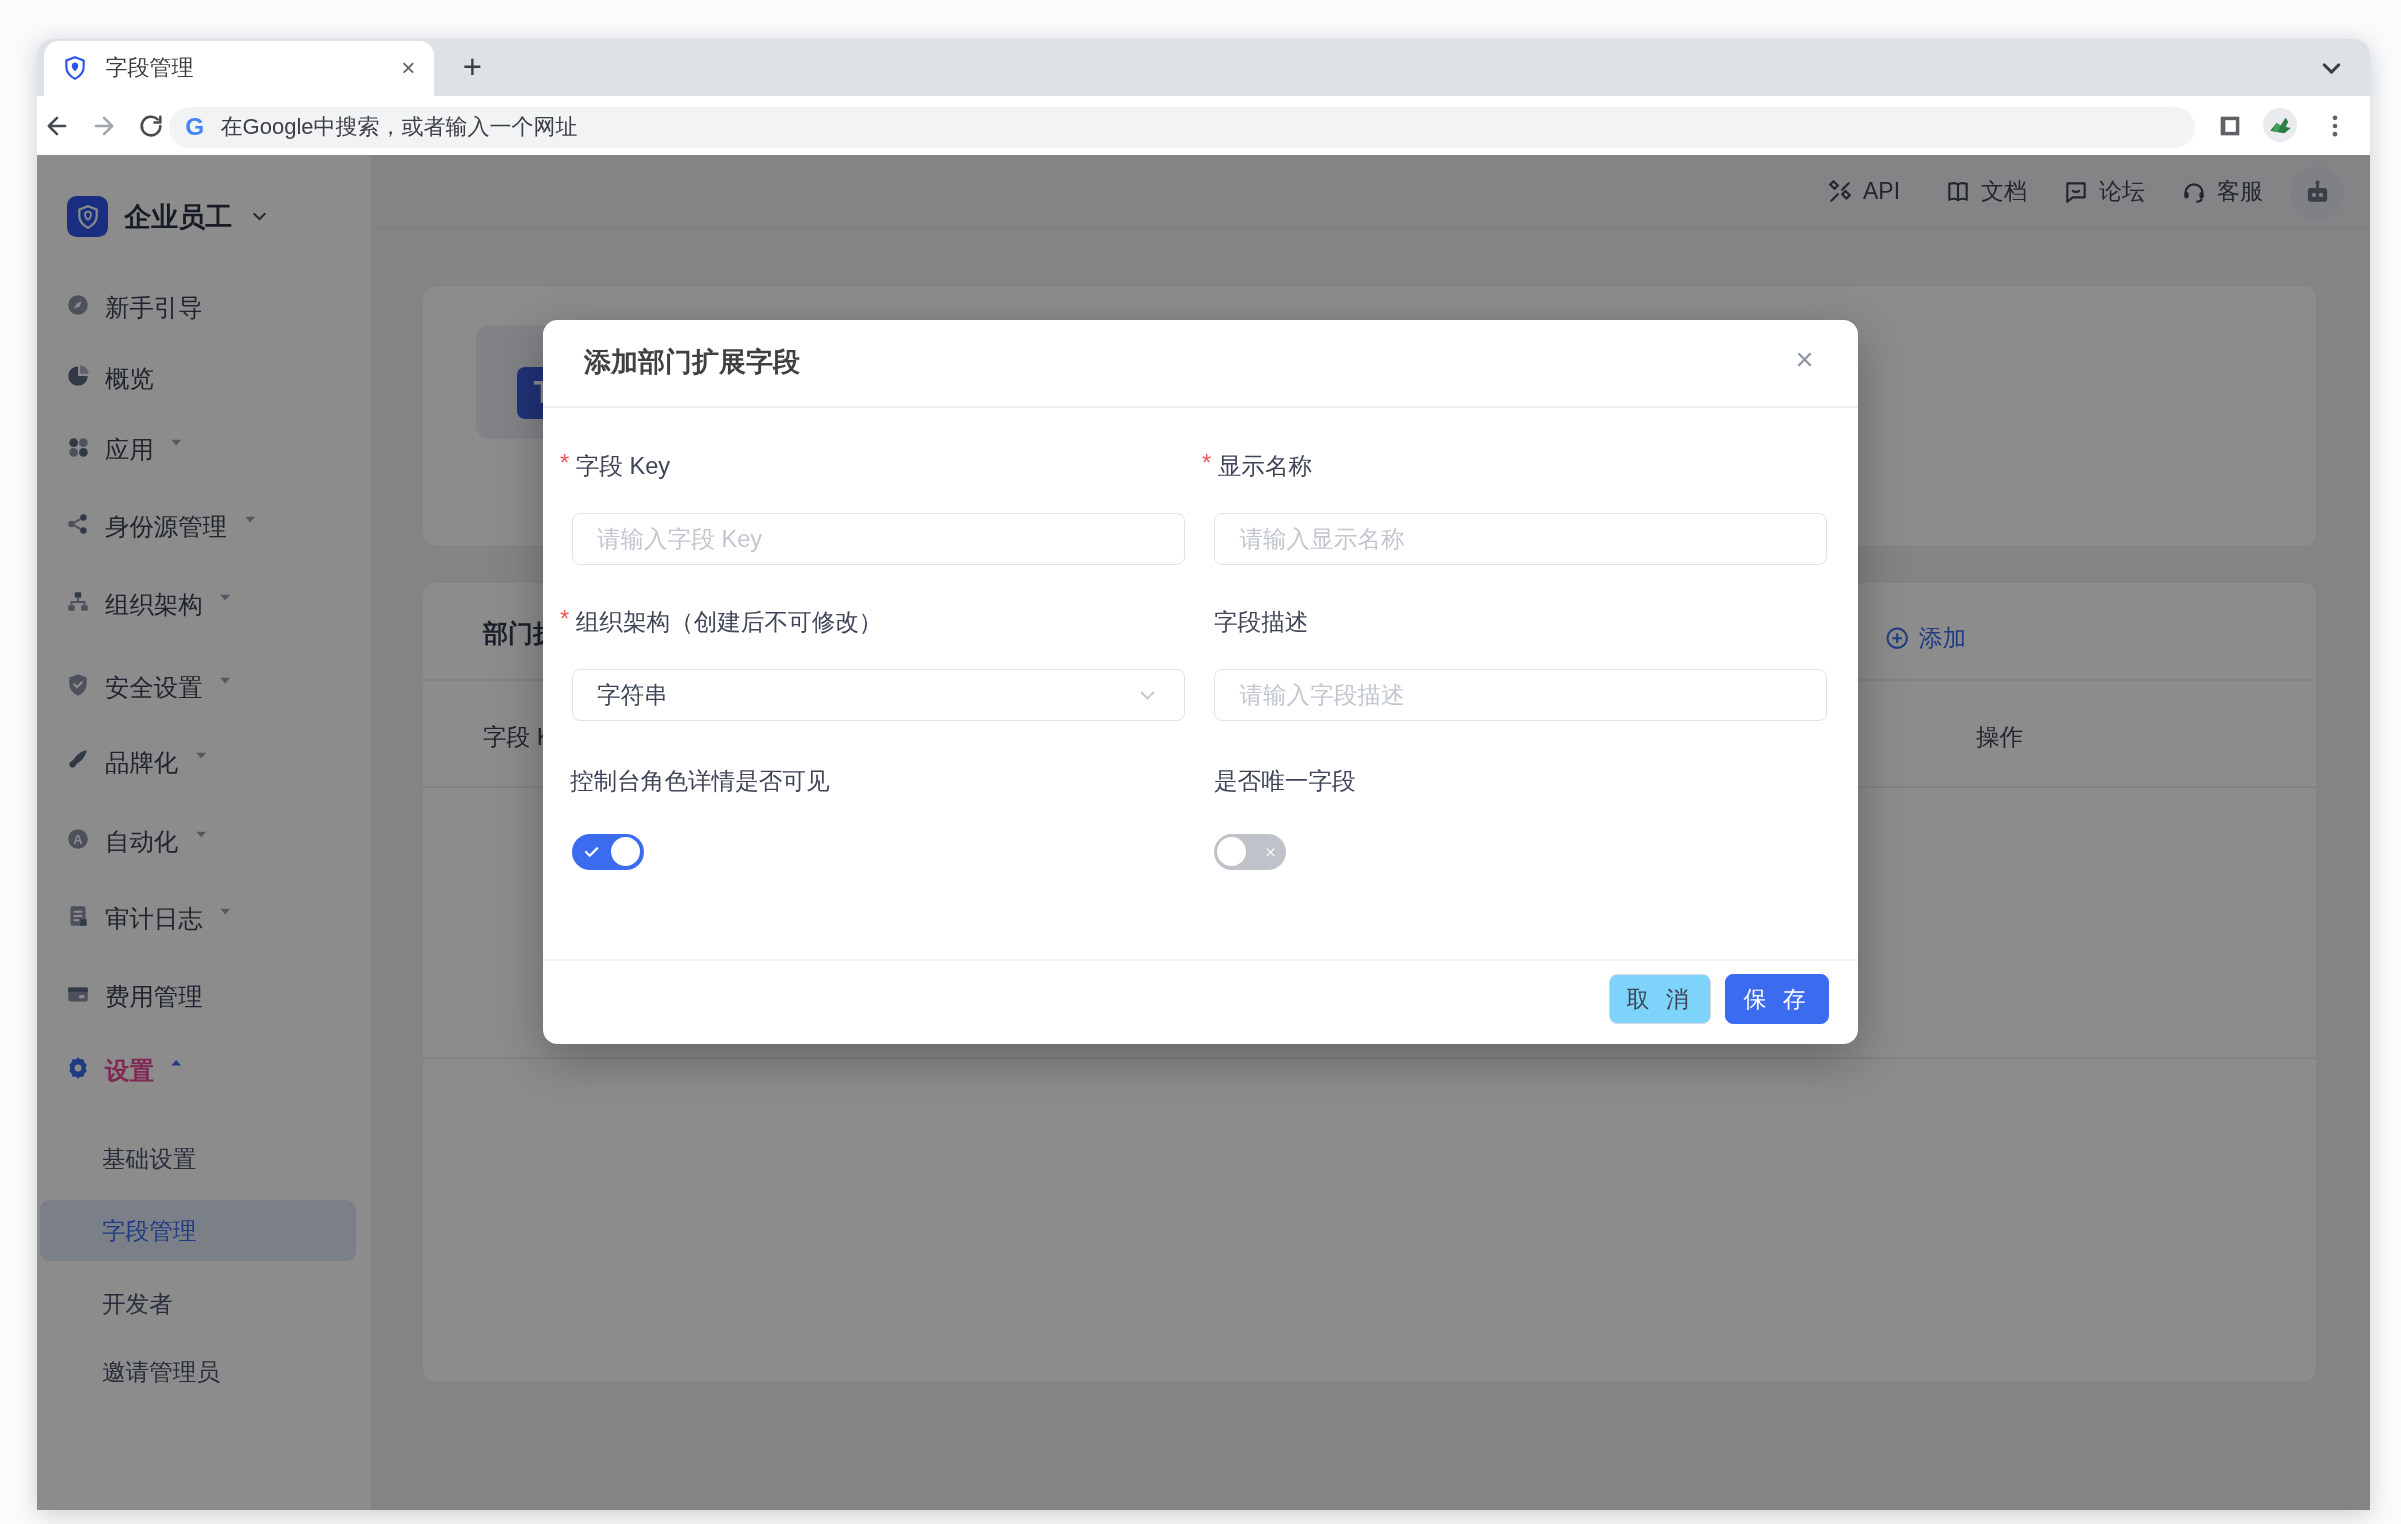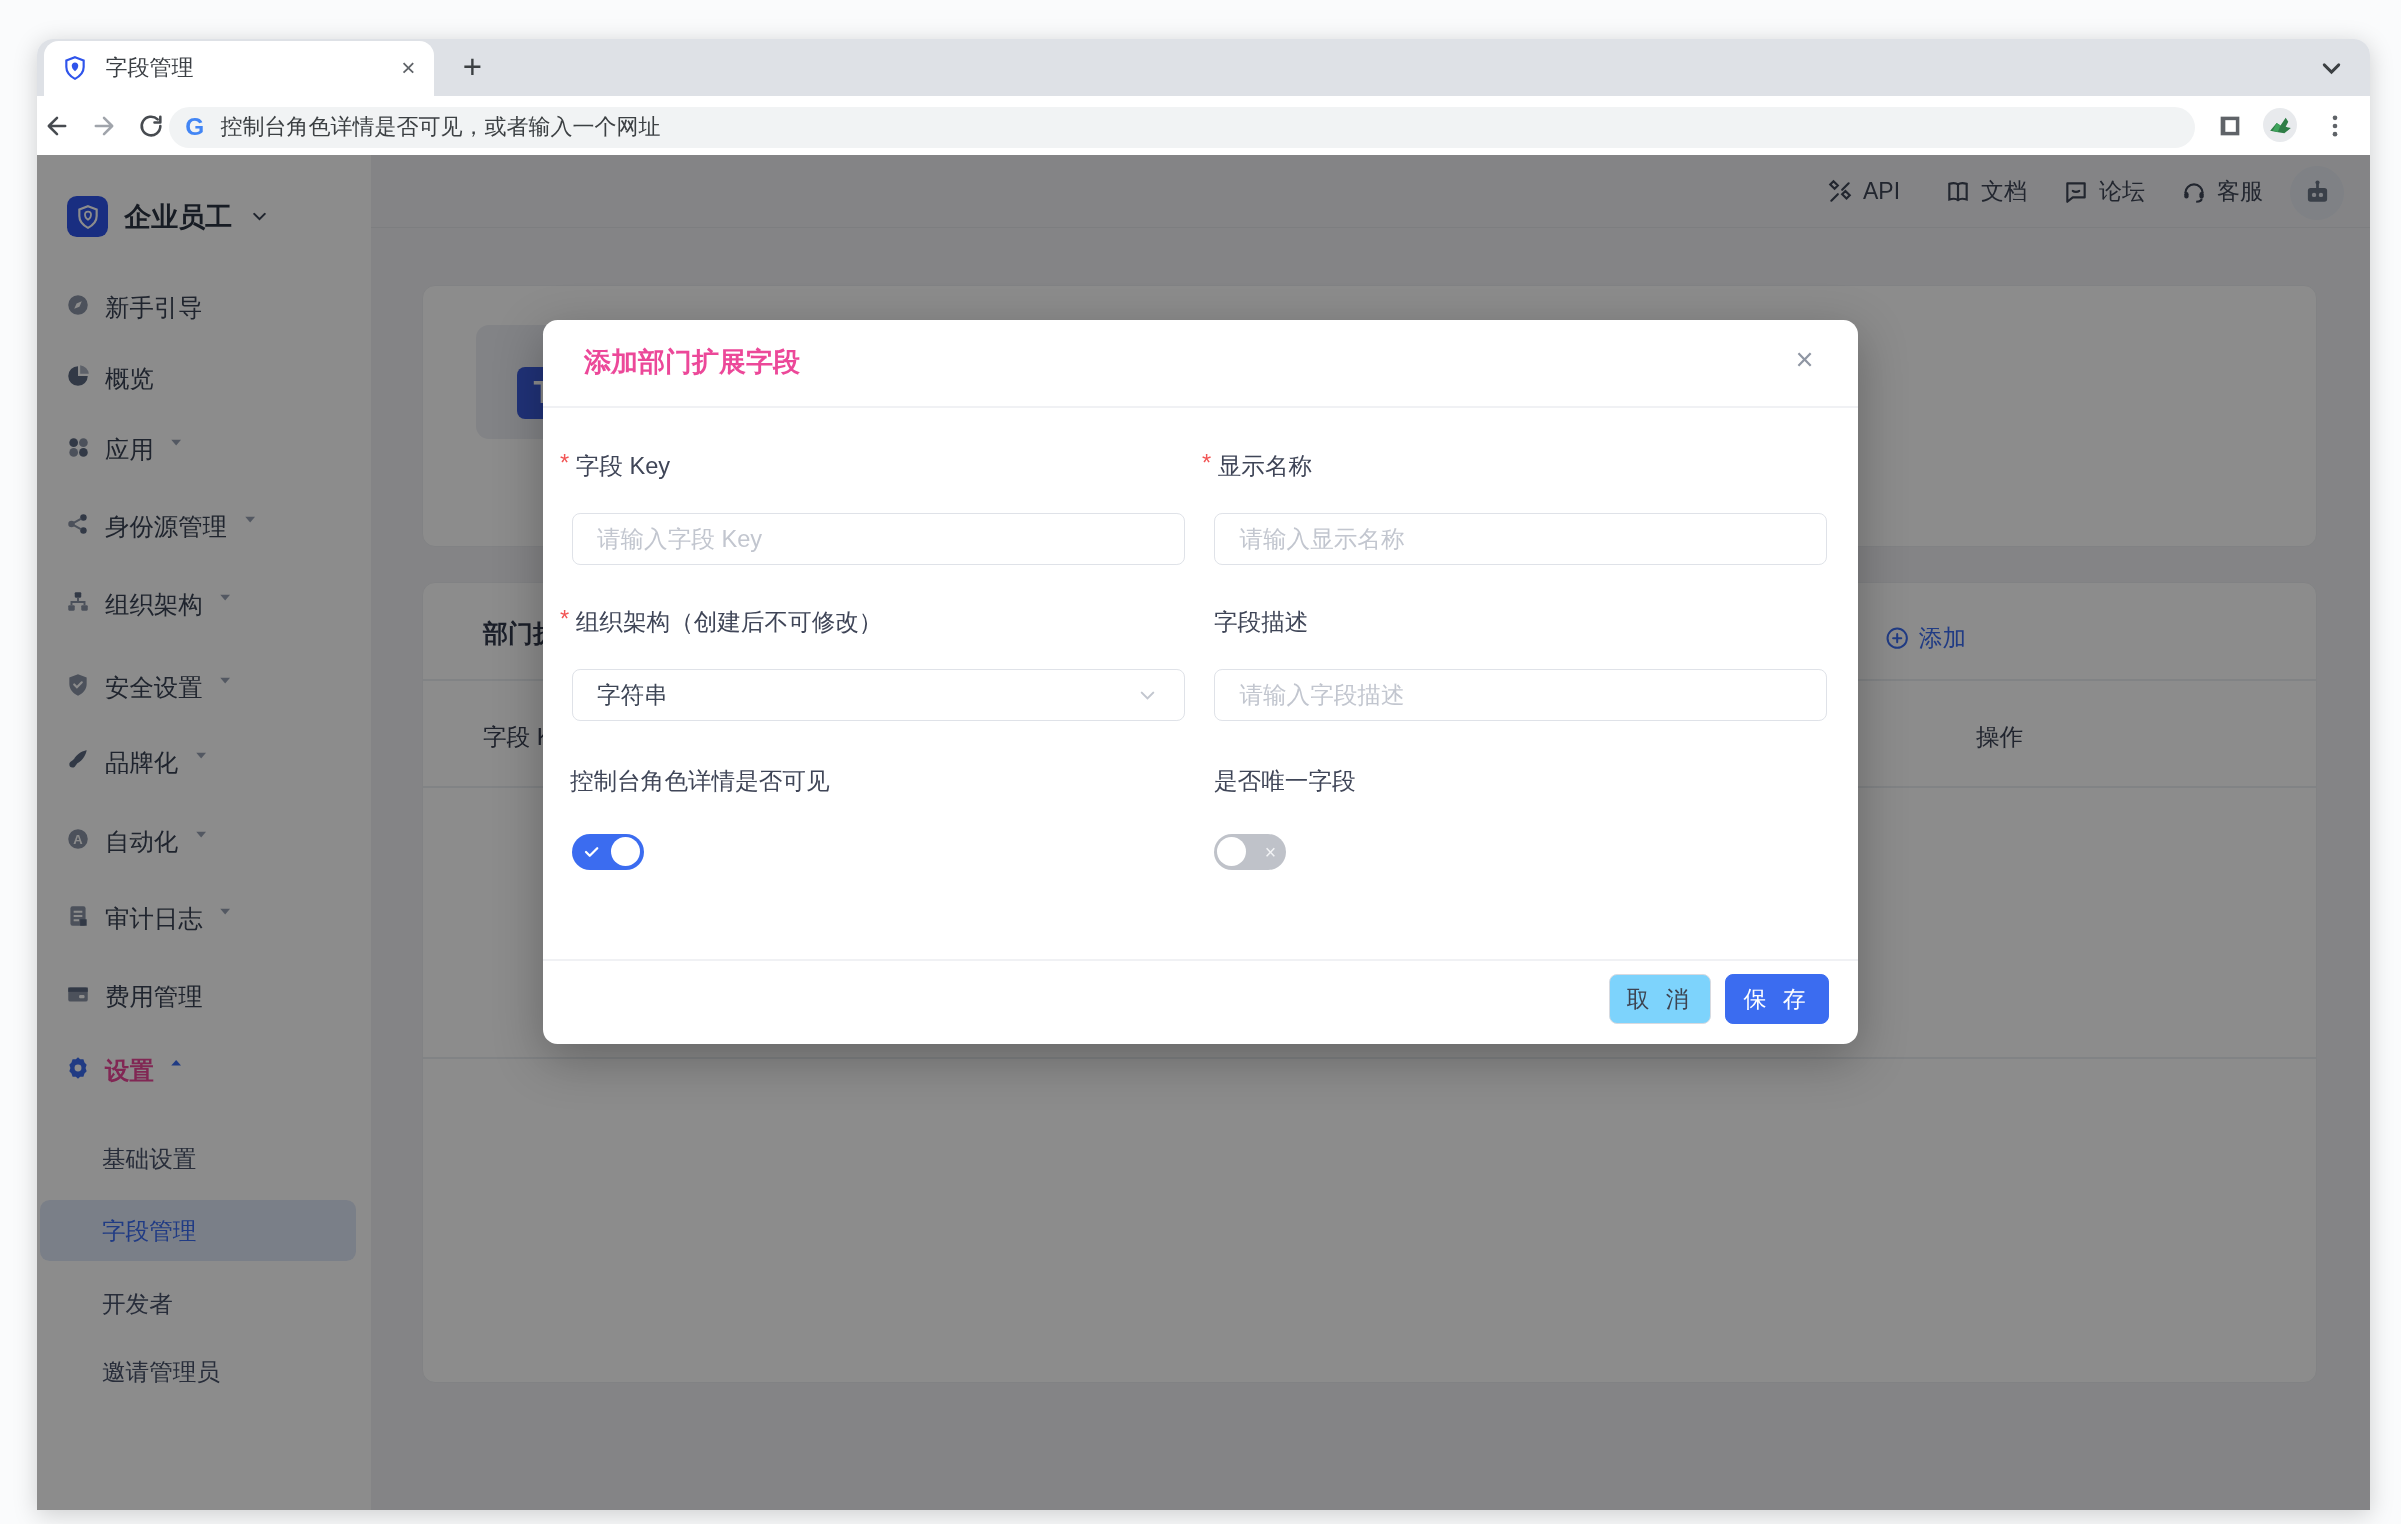--- a/index.html
+++ b/index.html
@@ -61,21 +61,21 @@
   .caption { position:absolute; left:52px; top:317px; font-size:24.4px; color:#454d5e; white-space:nowrap; }
 
   .card2-tab { position:absolute; left:60px; top:34px; font-size:25px; font-weight:600; color:#323a4c; white-space:nowrap; }
   .tool { position:absolute; top:39px; display:flex; align-items:center; gap:9.8px; font-size:23.6px; }
   .colhead { position:absolute; font-size:23.6px; color:#3b4254; white-space:nowrap; }
 
   
   .backdrop { position:absolute; inset:0; background:rgba(0,0,0,0.45); }
   .modal { position:absolute; left:506px; top:165px; width:1315px; height:724px; background:#fff;
            border-radius:14.6px; box-shadow:0 14.6px 49px rgba(0,0,0,.28); }
-  .m-title { position:absolute; left:41px; top:24.4px; font-size:27px; font-weight:600; color:#ec4899; }
+  .m-title { position:absolute; left:41px; top:24.4px; font-size:27px; font-weight:600; color:#404040; }
   .m-close { position:absolute; right:33px; top:19.5px; width:41px; height:41px; display:flex; align-items:center;
              justify-content:center; color:#8f96a3; font-size:31px; font-weight:300; }
   .m-div { position:absolute; left:0; width:100%; height:1.6px; background:#f0f1f4; }
   .f-label { position:absolute; font-size:23.6px; color:#3f4557; display:flex; gap:6.5px; }
   .f-label .star { color:#f25555; }
   .f-input { position:absolute; height:52px; width:613px; border:1.6px solid #dfe2e8; border-radius:8.1px;
              font-size:23.6px; color:#3c4454; padding:0 24.4px; background:#fff; outline:none;
              font-family:"Liberation Sans","DejaVu Sans",sans-serif; }
   .f-input::placeholder { color:#c2c6cf; }
   .f-select { position:absolute; height:52px; width:613px; border:1.6px solid #dfe2e8; border-radius:8.1px;
@@ -126,21 +126,21 @@
           <path d="M5 12h13m-6-7l7 7-7 7" fill="none" stroke="#a0a4ab" stroke-width="2.2" stroke-linecap="round" stroke-linejoin="round"></path>
         </svg>
     </div>
     <div class="nav-ic" style="margin-left:9.8px">
       <svg width="28" height="28" viewBox="0 0 24 24">
           <path d="M20 12a8 8 0 1 1-2.3-5.6M20 4v5h-5" fill="none" stroke="#474b50" stroke-width="2.2" stroke-linecap="round" stroke-linejoin="round"></path>
         </svg>
     </div>
     <div class="urlbar">
       <span class="g-logo">G</span>
-      <span class="url-text">控制台角色详情是否可见，或者输入一个网址</span>
+      <span class="url-text">在Google中搜索，或者输入一个网址</span>
     </div>
     <div class="nav-ic abs" style="left:2174px">
       <svg width="28" height="28" viewBox="0 0 24 24">
           <rect x="4" y="4" width="16" height="16" fill="#5f6368"></rect>
           <rect x="8" y="7" width="9" height="10" fill="#fff"></rect>
         </svg>
     </div>
     <div class="avatar-browser abs" style="left:2226px; top:12.2px">
       <svg width="31" height="31" viewBox="0 0 24 24">
         <path d="M4 16l5-6 3 2 4-6 2 3-2 4 4 1-5 4-6-1z" fill="#2e7d46"></path>

